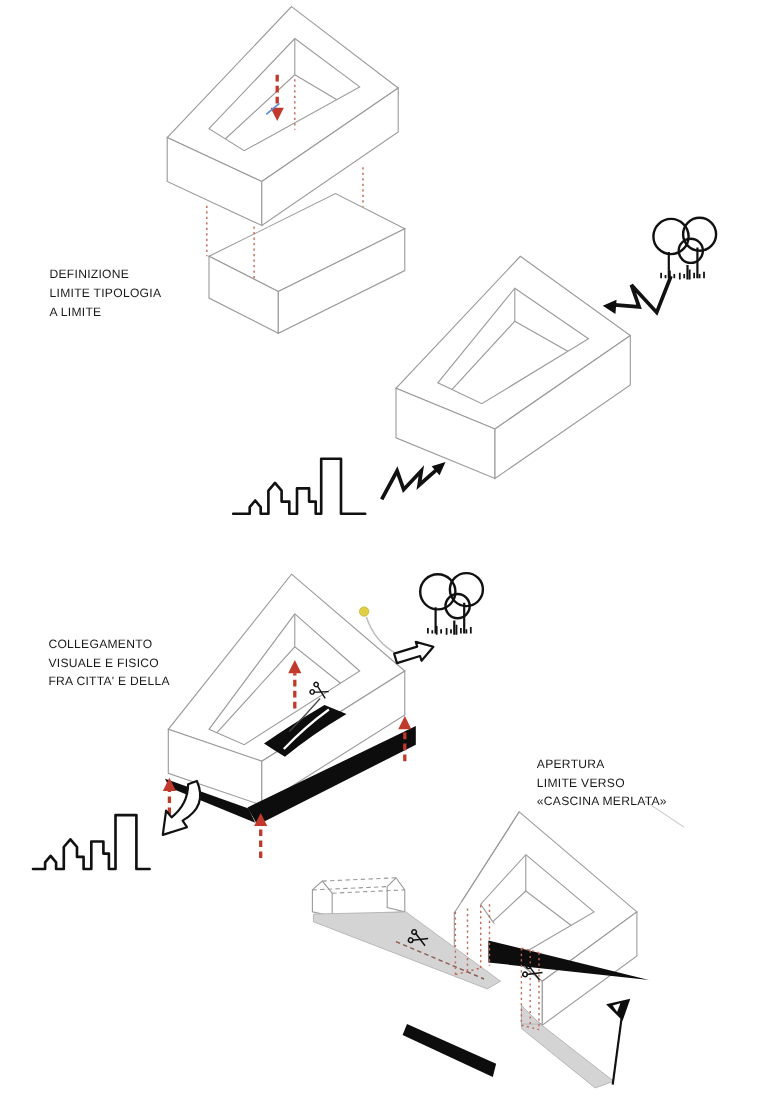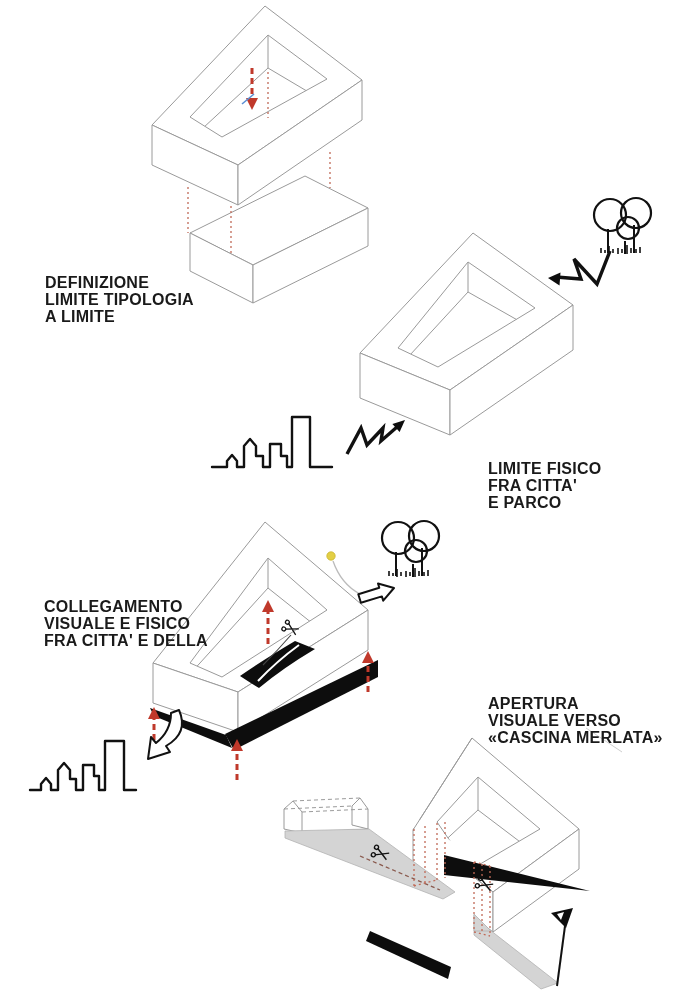--- a/index.html
+++ b/index.html
@@ -1,20 +1,20 @@
 <!DOCTYPE html>
 <html style="--text-black: #1a1a1a; --ink-black: #111111; --line-gray: #9a9a9a; --accent-red: #c0392b; --cut-red: #c06a58; --cone-gray: #d4d4d4; --ground-black: #0d0d0d; --yellow-dot: #e3cf45; --blue-tick: #5b8fd4;"><head>
 <meta charset="utf-8">
 <style>
   html,body{margin:0;padding:0;background:#fff;}
   .canvas{position:relative;width:692px;height:1000px;background:#fff;overflow:hidden;
           font-family:"Liberation Sans",sans-serif;}
   .canvas svg{position:absolute;left:0;top:0;}
-  .label{position:absolute;font-weight:bold;font-size:16px;line-height:17px;
-         letter-spacing:.25px;color:var(--text-black,#1a1a1a);white-space:nowrap;margin-top:32px;}
+  .label{position:absolute;font-weight:normal;font-size:11px;line-height:17px;
+         letter-spacing:.25px;color:var(--text-black,#1a1a1a);white-space:nowrap;}
   .label span{display:block;}
   
   .face{fill:#fff;stroke:var(--line-gray,#9a9a9a);stroke-width:1;}
   .ln{fill:none;stroke:var(--line-gray,#9a9a9a);stroke-width:1;}
   .dashln{fill:none;stroke:var(--line-gray,#9a9a9a);stroke-width:1;stroke-dasharray:4 3;}
   .ink{fill:none;stroke:var(--ink-black,#111);stroke-width:2.4;stroke-linejoin:round;stroke-linecap:round;}
   .zig{fill:none;stroke:var(--ink-black,#111);stroke-width:3.4;stroke-linejoin:miter;}
   .blk{fill:var(--ground-black,#0d0d0d);stroke:none;}
   .whitearrow{fill:#fff;stroke:var(--ink-black,#111);stroke-width:2;stroke-linejoin:round;}
   .rshaft{fill:none;stroke:var(--accent-red,#c0392b);stroke-width:3;stroke-dasharray:6 4;}
@@ -215,29 +215,24 @@
     </g>
     <path class="faint" d="M586,728 L622,752"></path>
   </g>
 </svg>
 
 <div class="label" style="left:45px;top:242px">
   <span>DEFINIZIONE</span>
   <span>LIMITE TIPOLOGIA</span>
   <span>A LIMITE</span>
 </div>
-<div class="label" style="left:488px;top:428px">
-  <span>LIMITE FISICO</span>
-  <span>FRA CITTA'</span>
-  <span>E PARCO</span>
-</div>
-<div class="label" style="left:44px;top:566px">
+<div class="label" style="left:44px;top:578px">
   <span>COLLEGAMENTO</span>
   <span>VISUALE E FISICO</span>
   <span>FRA CITTA' E DELLA</span>
 </div>
-<div class="label" style="left:488px;top:663px">
+<div class="label" style="left:488px;top:687px">
   <span>APERTURA</span>
-  <span>VISUALE VERSO</span>
+  <span>LIMITE VERSO</span>
   <span>«CASCINA MERLATA»</span>
 </div>
 
 </div>
 
 </body></html>

